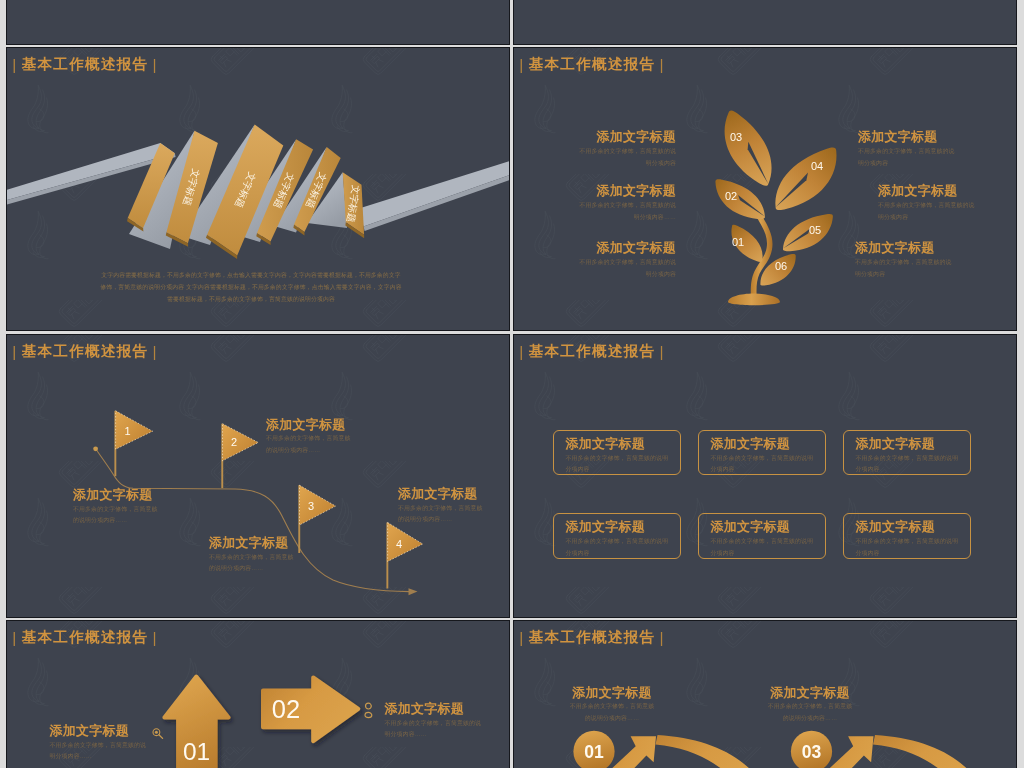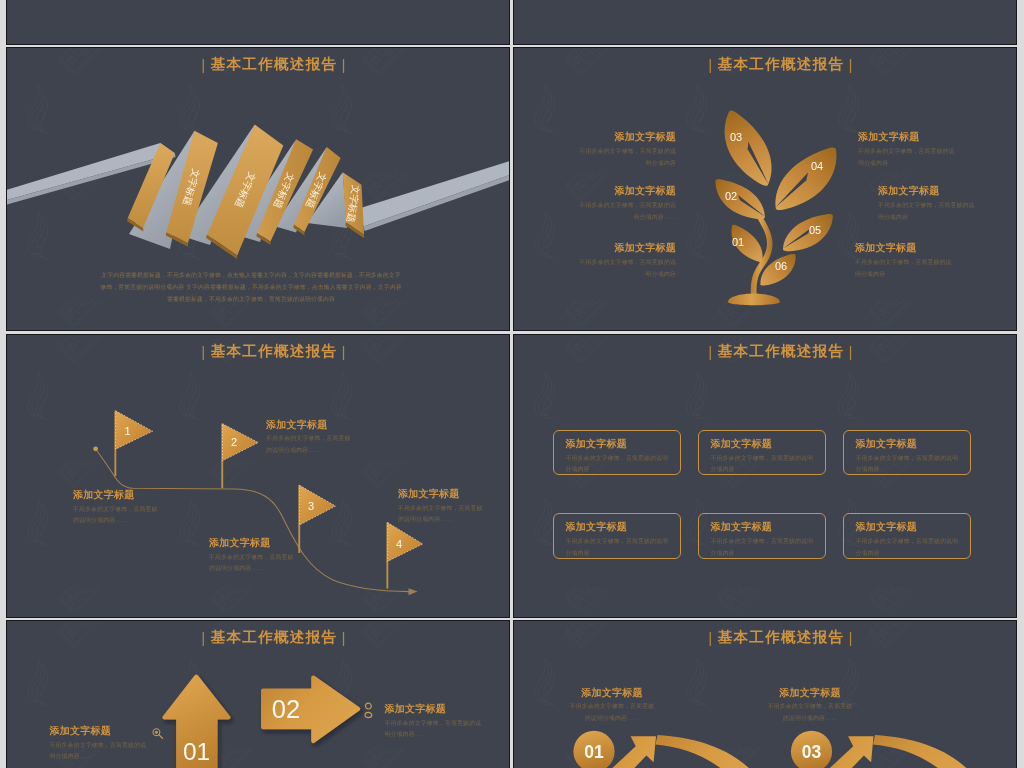--- a/index.html
+++ b/index.html
@@ -2,25 +2,25 @@
 <html><head>
 <meta charset="utf-8">
 <style>
   html,body{margin:0;padding:0;}
   body{width:1024px;height:768px;background:#dcdcdc;overflow:hidden;
        font-family:"Liberation Sans",sans-serif;}
   .page{position:relative;width:1024px;height:768px;overflow:hidden;background:#dcdcdc;}
   .slide{position:absolute;width:502px;height:282px;background:#3e434e;overflow:hidden;
          box-shadow:0 0 0 1px #16181d;}
   .slide > svg{position:absolute;left:0;top:0;}
-  .ttl{position:absolute;left:16px;top:7px;width:100%;text-align:center;color:#d0933f;
+  .ttl{position:absolute;left:1px;top:7px;width:100%;text-align:left;color:#d0933f;
        font-size:14.6px;font-weight:700;letter-spacing:1.25px;white-space:nowrap;}
   .ttl i{font-style:normal;color:#b4843d;font-weight:400;padding:0 4.2px;font-size:15.5px;position:relative;top:0.5px;}
   .tx{position:absolute;}
-  .h{color:#cf9340;font-size:10px;font-weight:700;letter-spacing:.25px;white-space:nowrap;line-height:11px;}
+  .h{color:#cf9340;font-size:13px;font-weight:700;letter-spacing:.25px;white-space:nowrap;line-height:11px;}
   .b{color:#7a6445;font-size:5.9px;line-height:11.8px;letter-spacing:.15px;}
   .ctr{text-align:center;}
   .bx{position:absolute;width:128px;height:45.5px;border:1.4px solid #c79242;border-radius:6px;box-sizing:border-box;}
   .bx .h{position:absolute;left:12px;top:7px;}
   .bx .b{position:absolute;left:12px;top:22px;width:110px;}
 </style>
 </head>
 <body>
 
 <div class="page">

